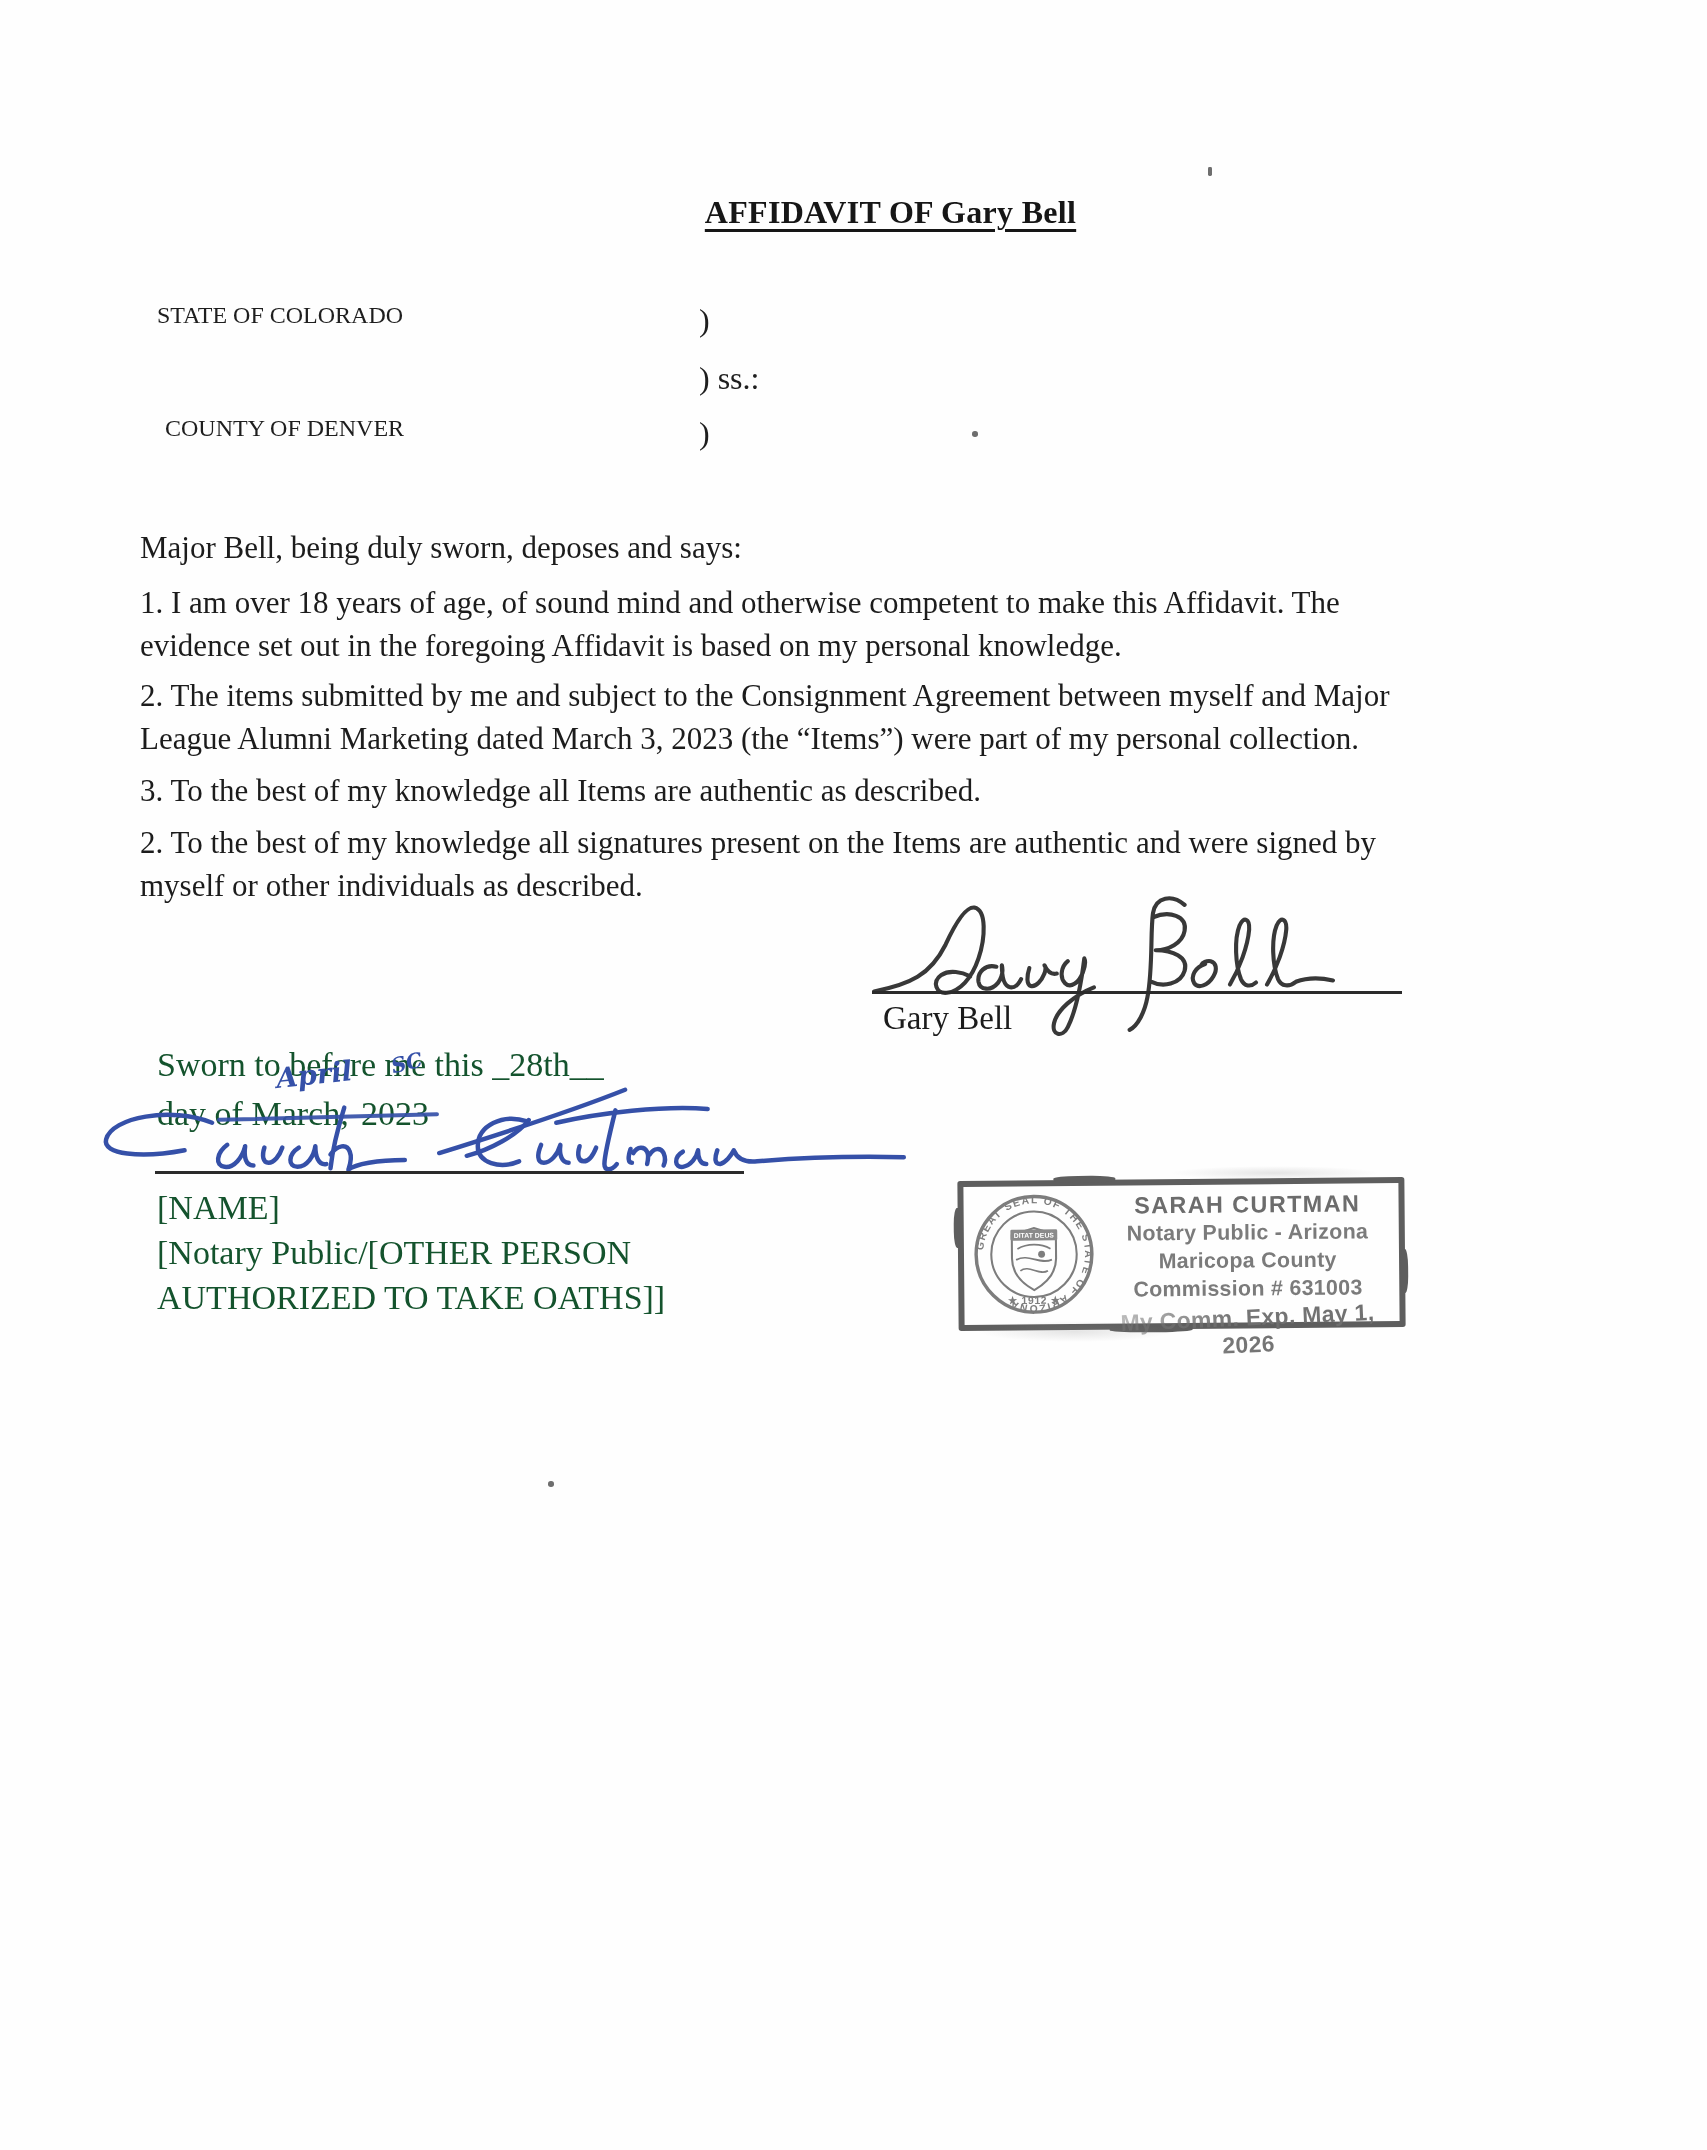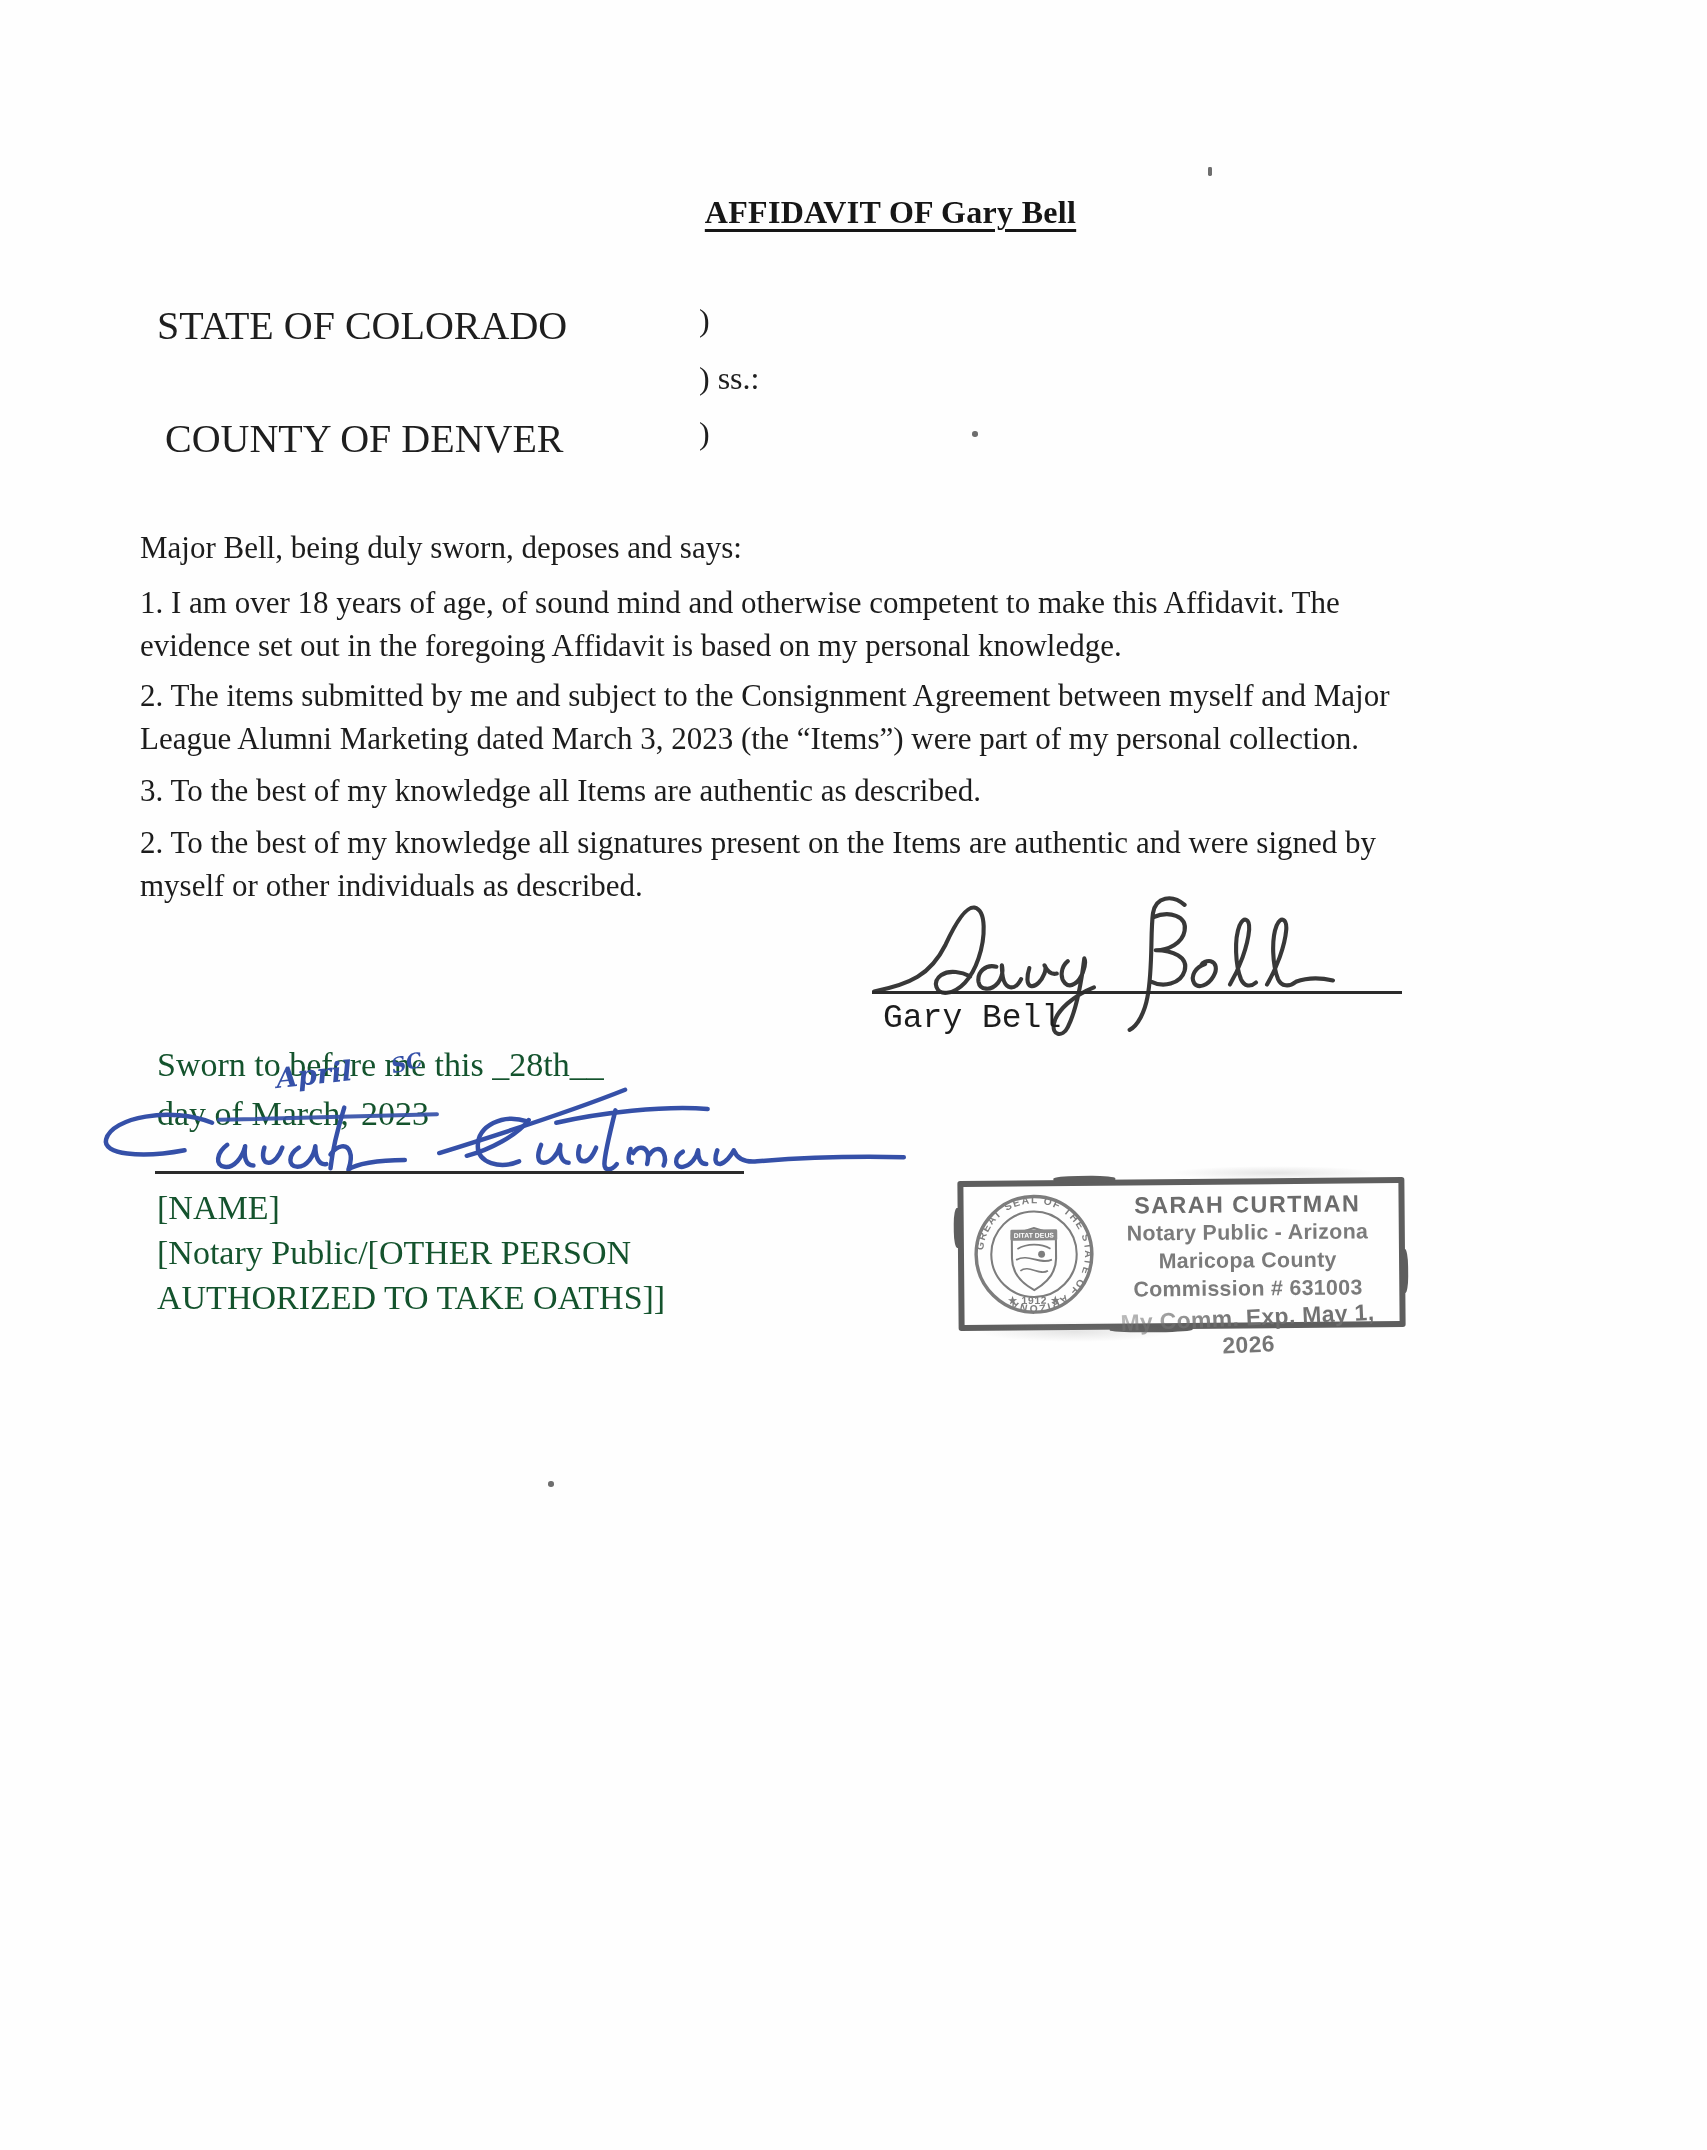--- a/index.html
+++ b/index.html
@@ -7,25 +7,25 @@
     width:1708px; height:2151px; position:relative;
     background:#fefefe; overflow:hidden;
     font-family:"Liberation Serif", serif; color:#1e1e1e;
   }
   .abs { position:absolute; }
   .title {
     font-size:32px; font-weight:bold; letter-spacing:0.3px;
     text-decoration:underline; text-decoration-thickness:3.4px; text-underline-offset:6.2px;
     color:#161616;
   }
-  .venue-label { font-size:40px; }
+  .venue-label { font-size:24px; }
   .venue-paren { font-size:32px; }
   .body-text { font-size:31px; line-height:43px; white-space:pre-line; color:#1c1c1c; }
   .notary-text { font-size:34px; color:#14532d; }
-  .printed-name { font-size:33px; color:#1c1c1c;font-family:Liberation Mono, monospace; }
+  .printed-name { font-size:33px; color:#1c1c1c; }
   .sig-line { position:absolute; background:#2b2b2b; height:2.8px; }
   .correction {
     font-family:"DejaVu Serif", serif; font-style:italic; font-weight:bold;
     color:#3550a8;
   }
   .strike-blue {
     position:absolute; background:#3550a8; height:4.1px; border-radius:2.1px;
     transform:rotate(-1.5deg); opacity:.92;
   }
   .speck { position:absolute; background:#555; border-radius:1.4px; opacity:.85; }

